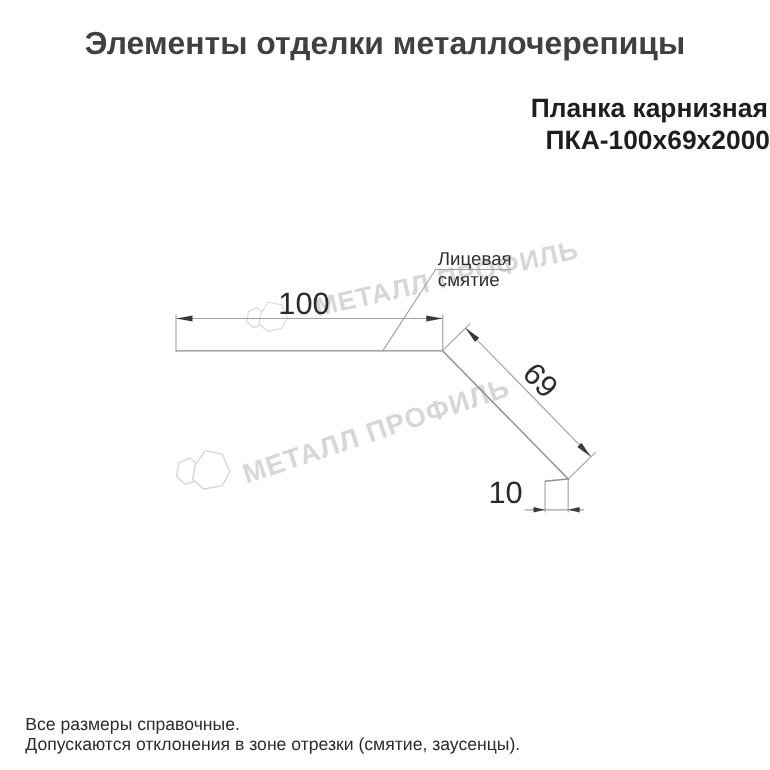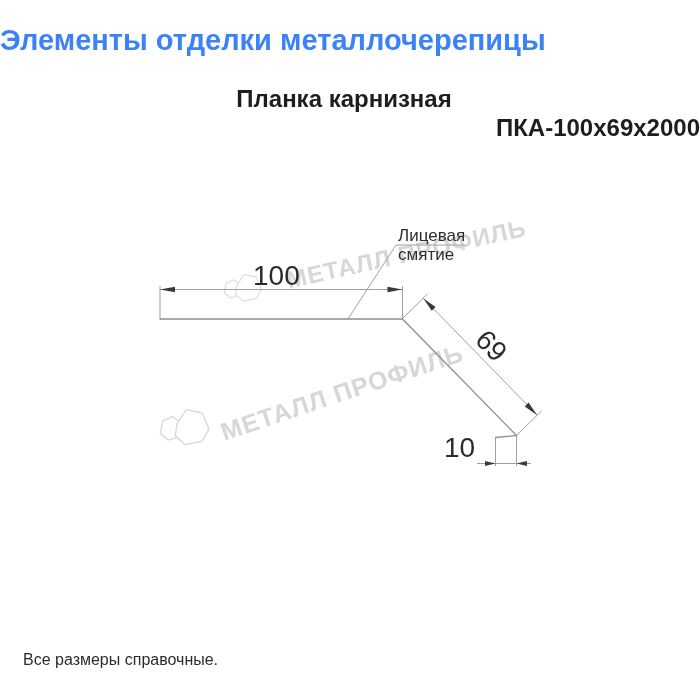--- a/index.html
+++ b/index.html
@@ -5,25 +5,25 @@
   html,body{margin:0;padding:0;}
   body{
     width:700px;height:700px;position:relative;background:#ffffff;
     font-family:"Liberation Sans","DejaVu Sans",sans-serif;
     overflow:hidden;
   }
   .abs{position:absolute;}
 
   
   .page-title{
-    left:0;right:0;top:25px;
-    font-size:29px;font-weight:bold;color:#3b82f6;line-height:31px;
+    left:0;right:0;top:25px;text-align:center;
+    font-size:29px;font-weight:bold;color:#404040;line-height:31px;
   }
   .product-name{
-    left:0;right:12px;top:86px;text-align:center;
+    left:0;right:2px;top:86px;text-align:right;
     font-size:24px;font-weight:bold;color:#1e1e1e;line-height:26px;
   }
   .model-code{
     left:0;right:0;top:115px;text-align:right;
     font-size:24px;font-weight:bold;color:#1e1e1e;line-height:26px;
   }
 
   
   .wm-text{
     white-space:nowrap;font-weight:bold;color:#d7d7d7;
@@ -110,13 +110,14 @@
 <div class="abs dim-label dim-69">69</div>
 <div class="abs dim-label dim-10">10</div>
 
 <div class="abs face-label">
   <div>Лицевая</div>
   <div>смятие</div>
 </div>
 
 <div class="abs footer-notes">
   <div>Все размеры справочные.</div>
+  <div>Допускаются отклонения в зоне отрезки (смятие, заусенцы).</div>
 </div>
 
 </body></html>

